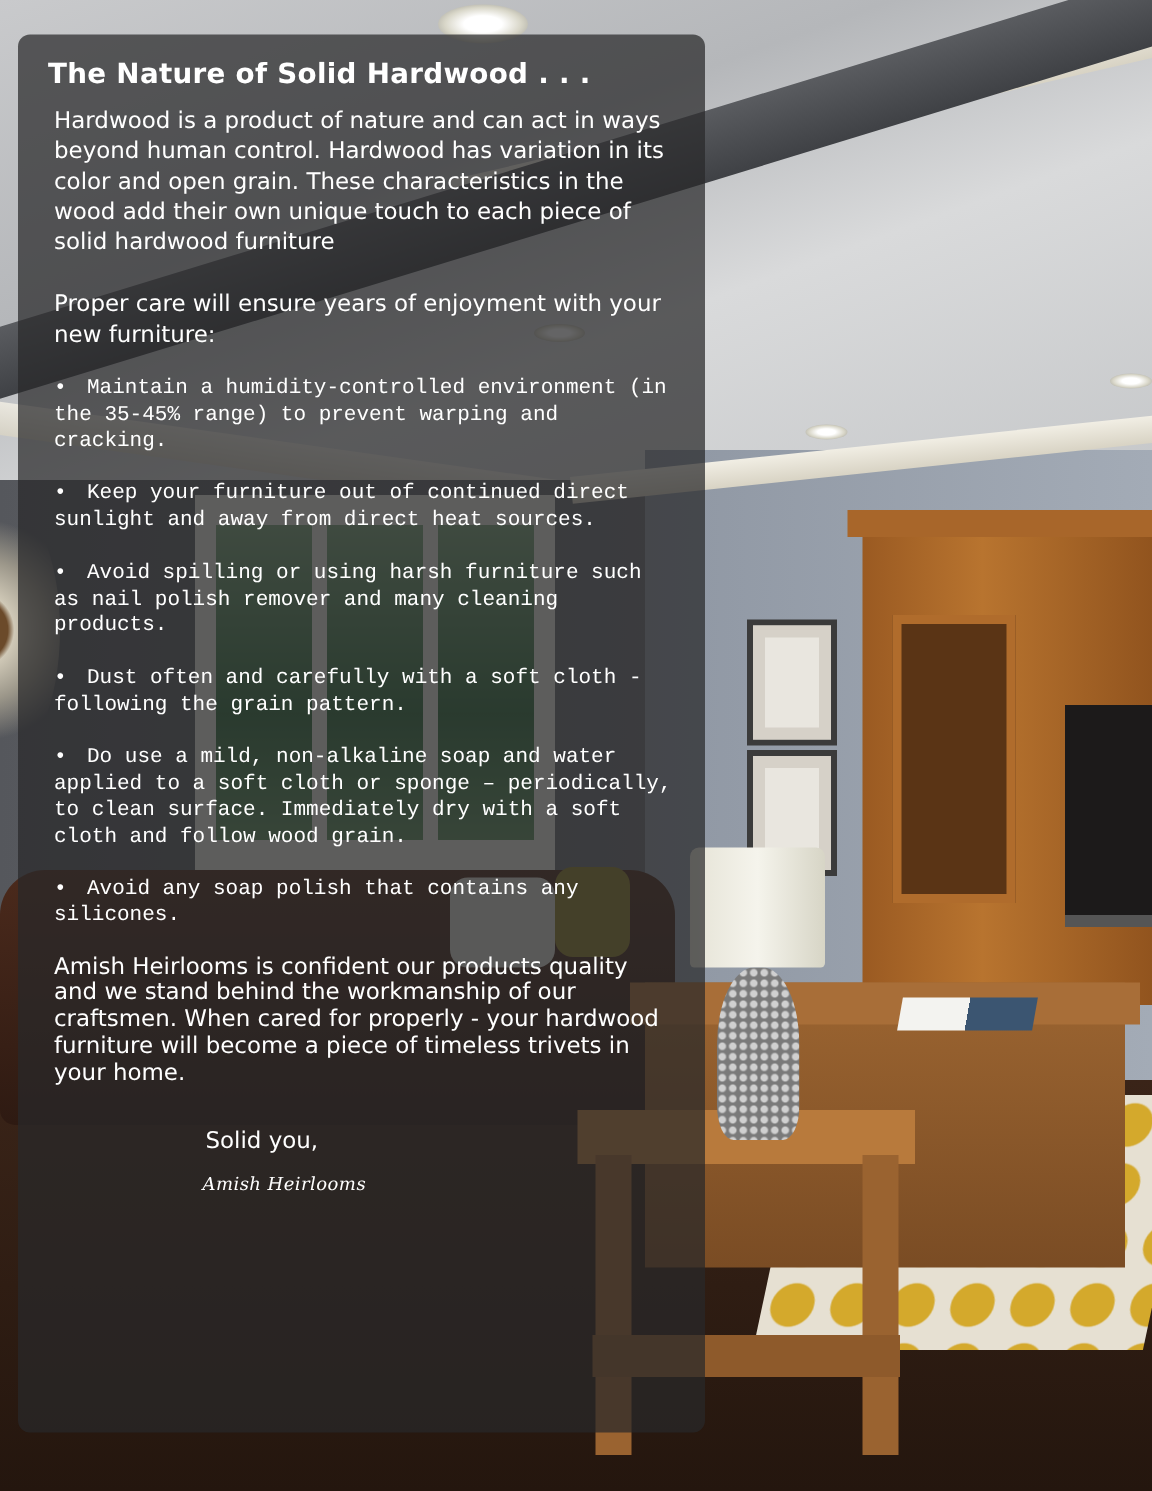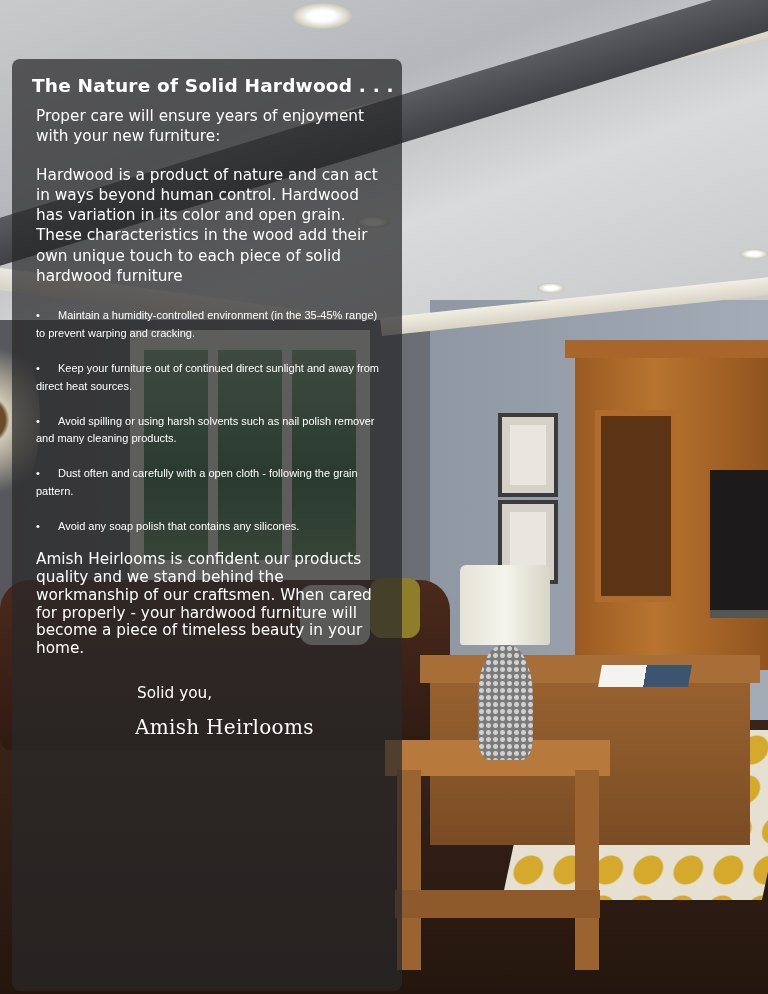--- a/index.html
+++ b/index.html
@@ -40,31 +40,31 @@
     .side-table { position:absolute; left:385px; top:740px; width:225px; height:230px; }
     .side-table .top { position:absolute; left:0; top:0; width:225px; height:36px; background:#b87a3c; }
     .side-table .leg { position:absolute; top:30px; width:24px; height:200px; background:#9a6330; }
     .side-table .shelf { position:absolute; left:10px; top:150px; width:205px; height:28px; background:#8e5a2b; }
     .lamp-shade { position:absolute; left:460px; top:565px; width:90px; height:80px; background:linear-gradient(90deg,#e5e3d6,#f5f4ec,#d7d5c6); border-radius:6px 6px 3px 3px; }
     .lamp-base { position:absolute; left:478px; top:645px; width:55px; height:115px; border-radius:45% 45% 20% 20%;
       background:radial-gradient(circle,#d0d0d0 2px,#7a7a7a 3px) 0 0/7px 7px; }
     .book { position:absolute; left:600px; top:665px; width:90px; height:22px; background:linear-gradient(90deg,#f3f3f0 50%,#3b5571 50%); transform:skewX(-10deg); }
 
     
-    .panel { position:absolute; left:12px; top:23px; width:390px; height:932px; background:rgba(40,40,42,0.72); border-radius:8px; box-sizing:border-box; padding:16px 20px 16px 24px; color:#ffffff;margin-top:36px; }
+    .panel { position:absolute; left:12px; top:23px; width:458px; height:932px; background:rgba(40,40,42,0.72); border-radius:8px; box-sizing:border-box; padding:16px 20px 16px 24px; color:#ffffff; }
     .title { font-family:"DejaVu Sans", sans-serif; font-weight:bold; font-size:18.5px; letter-spacing:0.2px; margin:0 0 10px -4px; white-space:nowrap; }
     .para { font-family:"DejaVu Sans", sans-serif; font-size:15.3px; line-height:20.3px; margin:0; }
     .intro { margin-bottom:21px; }
     .care-intro { margin-bottom:18px; }
     .bullets { list-style:none; margin:0; padding:0; }
-    .bullets li { font-family:Liberation Sans, sans-serif; font-size:11px; line-height:17.6px; margin-bottom:17.5px; }
+    .bullets li { font-family:Liberation Mono, monospace; font-size:14px; line-height:17.6px; margin-bottom:17.5px; }
     .bullets .bullet-dot { display:inline-block; width:22px; }
     .closing { line-height:17.8px; margin-top:-2px; }
     .thanks { font-family:"DejaVu Sans", sans-serif; font-size:15.3px; margin:26px 0 0 101px; }
-    .signature { font-family:"DejaVu Serif", serif; font-size:20px; margin:13px 0 0 99px; letter-spacing:0.3px; }
+    .signature { font-family:"DejaVu Serif", serif; font-style:italic; font-size:12px; margin:13px 0 0 99px; letter-spacing:0.3px; }
   </style>
 </head>
 <body>
 
 <div class="scene">
   <div class="ceiling"></div>
   <div class="molding m1"></div>
   <div class="molding m3"></div>
   <div class="beam b1"></div>
   <div class="light" style="left:292px;top:3px;width:60px;height:26px;"></div>
@@ -105,25 +105,26 @@
     <div class="leg" style="left:12px;"></div>
     <div class="leg" style="left:190px;"></div>
     <div class="shelf"></div>
   </div>
   <div class="lamp-shade"></div>
   <div class="lamp-base"></div>
 </div>
 
 <div class="panel">
   <h1 class="title">The Nature of Solid Hardwood . . .</h1>
+  <p class="para intro">Hardwood is a product of nature and can act in ways beyond human control. Hardwood has variation in its color and open grain. These characteristics in the wood add their own unique touch to each piece of solid hardwood furniture</p>
   <p class="para care-intro">Proper care will ensure years of enjoyment with your new furniture:</p>
-  <p class="para intro">Hardwood is a product of nature and can act in ways beyond human control. Hardwood has variation in its color and open grain. These characteristics in the wood add their own unique touch to each piece of solid hardwood furniture</p>
   <ul class="bullets">
     <li><span class="bullet-dot">•</span><span>Maintain a humidity-controlled environment (in the 35-45% range) to prevent warping and cracking.</span></li>
     <li><span class="bullet-dot">•</span><span>Keep your furniture out of continued direct sunlight and away from direct heat sources.</span></li>
-    <li><span class="bullet-dot">•</span><span>Avoid spilling or using harsh solvents such as nail polish remover and many cleaning products.</span></li>
-    <li><span class="bullet-dot">•</span><span>Dust often and carefully with a open cloth - following the grain pattern.</span></li>
+    <li><span class="bullet-dot">•</span><span>Avoid spilling or using harsh furniture such as nail polish remover and many cleaning products.</span></li>
+    <li><span class="bullet-dot">•</span><span>Dust often and carefully with a soft cloth - following the grain pattern.</span></li>
+    <li><span class="bullet-dot">•</span><span>Do use a mild, non-alkaline soap and water applied to a soft cloth or sponge – periodically, to clean surface. Immediately dry with a soft cloth and follow wood grain.</span></li>
     <li><span class="bullet-dot">•</span><span>Avoid any soap polish that contains any silicones.</span></li>
   </ul>
-  <p class="para closing">Amish Heirlooms is confident our products quality and we stand behind the workmanship of our craftsmen. When cared for properly - your hardwood furniture will become a piece of timeless beauty in your home.</p>
+  <p class="para closing">Amish Heirlooms is confident our products quality and we stand behind the workmanship of our craftsmen. When cared for properly - your hardwood furniture will become a piece of timeless trivets in your home.</p>
   <p class="thanks">Solid you,</p>
   <p class="signature">Amish Heirlooms</p>
 </div>
 
 </body></html>

